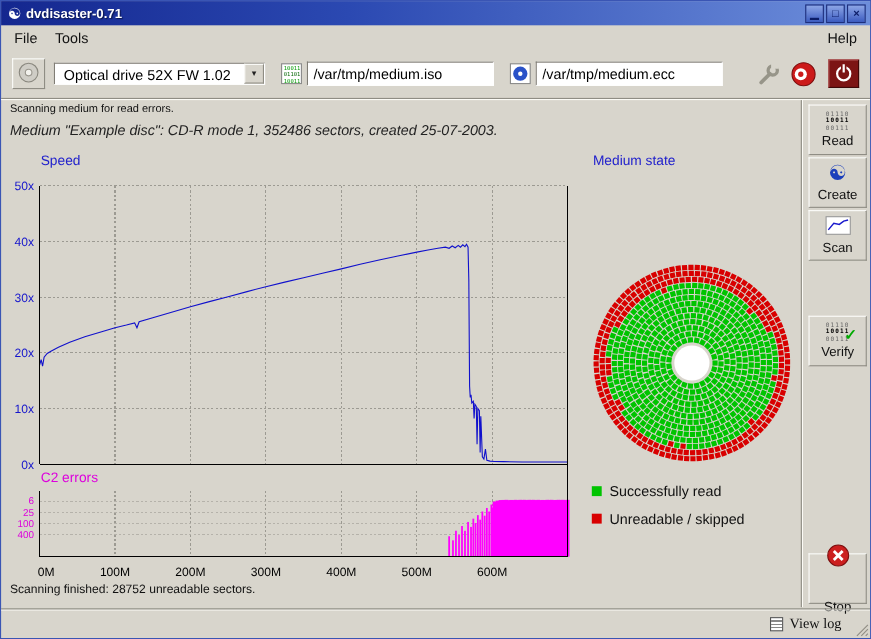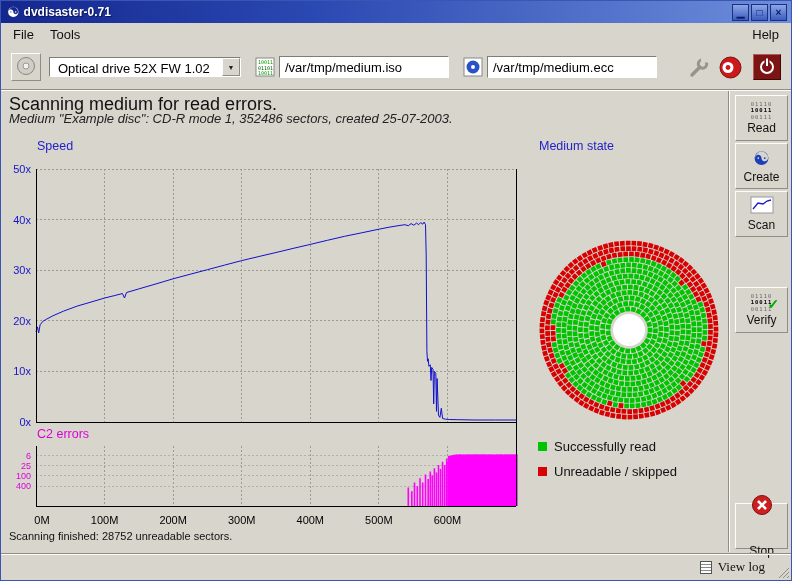--- a/index.html
+++ b/index.html
@@ -37,21 +37,21 @@
     align-items:center;justify-content:center;color:#222;}
   .file-icon{margin-left:14px;margin-right:4px;display:flex;align-items:center;}
   .entry{width:170px;height:22px;border:1px solid;border-color:#807d75 #fff #fff #807d75;
     background:#fff;font:13px "Liberation Sans",sans-serif;padding:1px 5px;color:#000;}
   .tool-spacer{flex:1;}
   .flat-icon{margin-left:8px;cursor:pointer;display:flex;align-items:center;}
   .power-btn{margin-left:10px;width:28px;height:26px;background:#7c1414;border:1px solid;
     border-color:#b35a5a #3d0808 #3d0808 #b35a5a;display:flex;align-items:center;
     justify-content:center;cursor:pointer;padding:0;}
   
-  .status-line1{position:absolute;top:93px;left:8px;font-size:18px;color:#111;}
+  .status-line1{position:absolute;top:93px;left:8px;font-size:10px;color:#111;}
   .status-line2{position:absolute;top:110px;left:8px;font-size:13px;font-style:italic;color:#222;}
   
   .chart-title{position:absolute;font-size:12.5px;}
   .ct-speed{top:138px;left:36px;color:#2222cc;}
   .ct-medium{top:138px;left:538px;color:#2222cc;}
   .ct-c2{top:426px;left:36px;color:#dd00dd;}
   #charts-svg{position:absolute;top:134px;left:0;}
   #disc-svg{position:absolute;top:234px;left:533px;}
   .legend-item{position:absolute;left:537px;display:flex;align-items:center;font-size:13px;color:#111;}
   .legend-sq{width:9px;height:9px;margin-right:7px;display:inline-block;}

